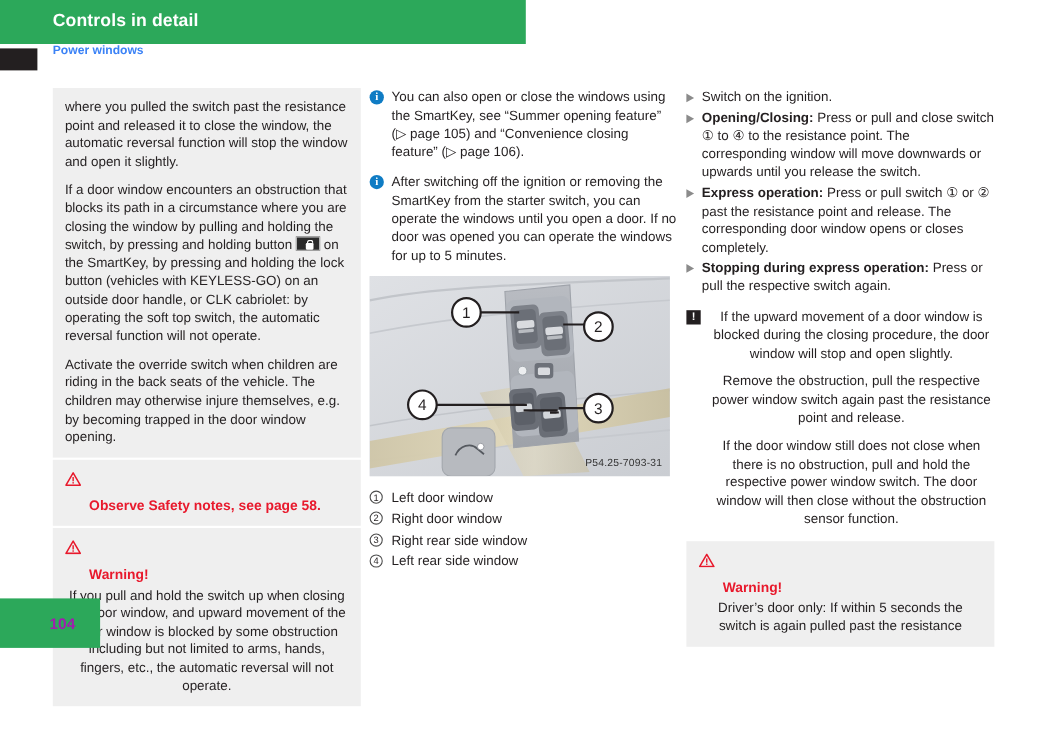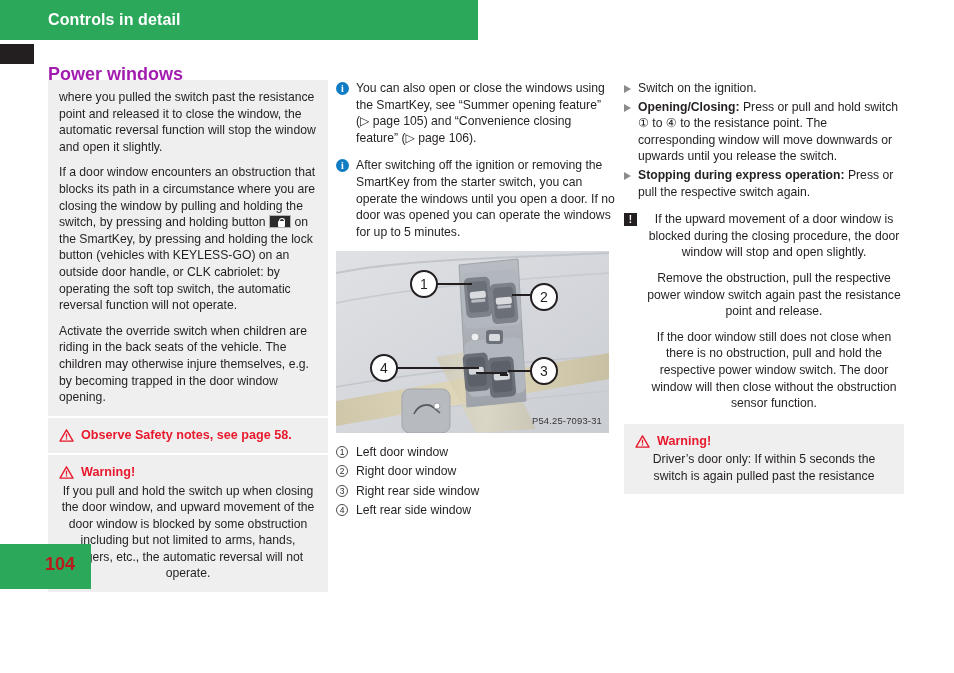--- a/index.html
+++ b/index.html
@@ -34,24 +34,24 @@
     letter-spacing: .1px;
   }
   .tab-black {
     position: absolute;
     left: 0; top: 44px;
     width: 34px; height: 20px;
     background: #231f20;
   }
   .section-title {
     position: absolute;
-    left: 48px; top: 64px;
-    font-size: 18px;
-    font-weight: bold;
-    color: #a21caf;
+    left: 48px; top: 40px;
+    font-size: 11px;
+    font-weight: bold;
+    color: #3b82f6;
   }
 
   
   .col {
     position: absolute;
     top: 80px;
     width: 280px;
     font-size: 12.2px;
     line-height: 16.6px;
   }
@@ -70,21 +70,21 @@
   
   .warn-head {
     color: #e8192c;
     font-weight: bold;
     font-size: 12.6px;
     display: flex;
     align-items: flex-start;
     gap: 7px;
     line-height: 16.4px;
   }
-  .warn-head .wtxt { padding-top: 0px; }
+  .warn-head .wtxt { padding-top: 0px; margin-top: 25px; }
   .tri {
     flex: 0 0 auto;
     width: 15px; height: 13px;
     margin-top: 2px;
   }
   .warn-body { margin-top: 2px; text-align: center; }
 
   
   .note {
     display: flex;
@@ -220,23 +220,23 @@
   
   .footer-bar {
     position: absolute;
     left: 0; bottom: 8px;
     width: 91px; height: 45px;
     background: #2ca85a;
   }
   .folio {
     position: absolute;
     left: 45px; bottom: 22px;
-    font-size: 18px;
-    font-weight: bold;
-    color: #b91c1c;
+    font-size: 14px;
+    font-weight: bold;
+    color: #a21caf;
   }
 </style>
 </head>
 <body>
 
 <div class="page">
 
   <div class="header-bar"></div>
   <div class="header-title">Controls in detail</div>
   <div class="tab-black"></div>
@@ -408,21 +408,27 @@
   <div class="col col3">
 
     <ul class="bullets">
       <li>
         <span class="btri"></span>
         <span class="bul-tx">Switch on the ignition.</span>
       </li>
       <li>
         <span class="btri"></span>
         <span class="bul-tx">
-          <b>Opening/Closing:</b><span> Press or pull and hold switch ① to ④ to the resistance point. The corresponding window will move downwards or upwards until you release the switch.</span>
+          <b>Opening/Closing:</b><span> Press or pull and close switch ① to ④ to the resistance point. The corresponding window will move downwards or upwards until you release the switch.</span>
+        </span>
+      </li>
+      <li>
+        <span class="btri"></span>
+        <span class="bul-tx">
+          <b>Express operation:</b><span> Press or pull switch ① or ② past the resistance point and release. The corresponding door window opens or closes completely.</span>
         </span>
       </li>
       <li>
         <span class="btri"></span>
         <span class="bul-tx">
           <b>Stopping during express operation:</b><span> Press or pull the respective switch again.</span>
         </span>
       </li>
     </ul>
 

